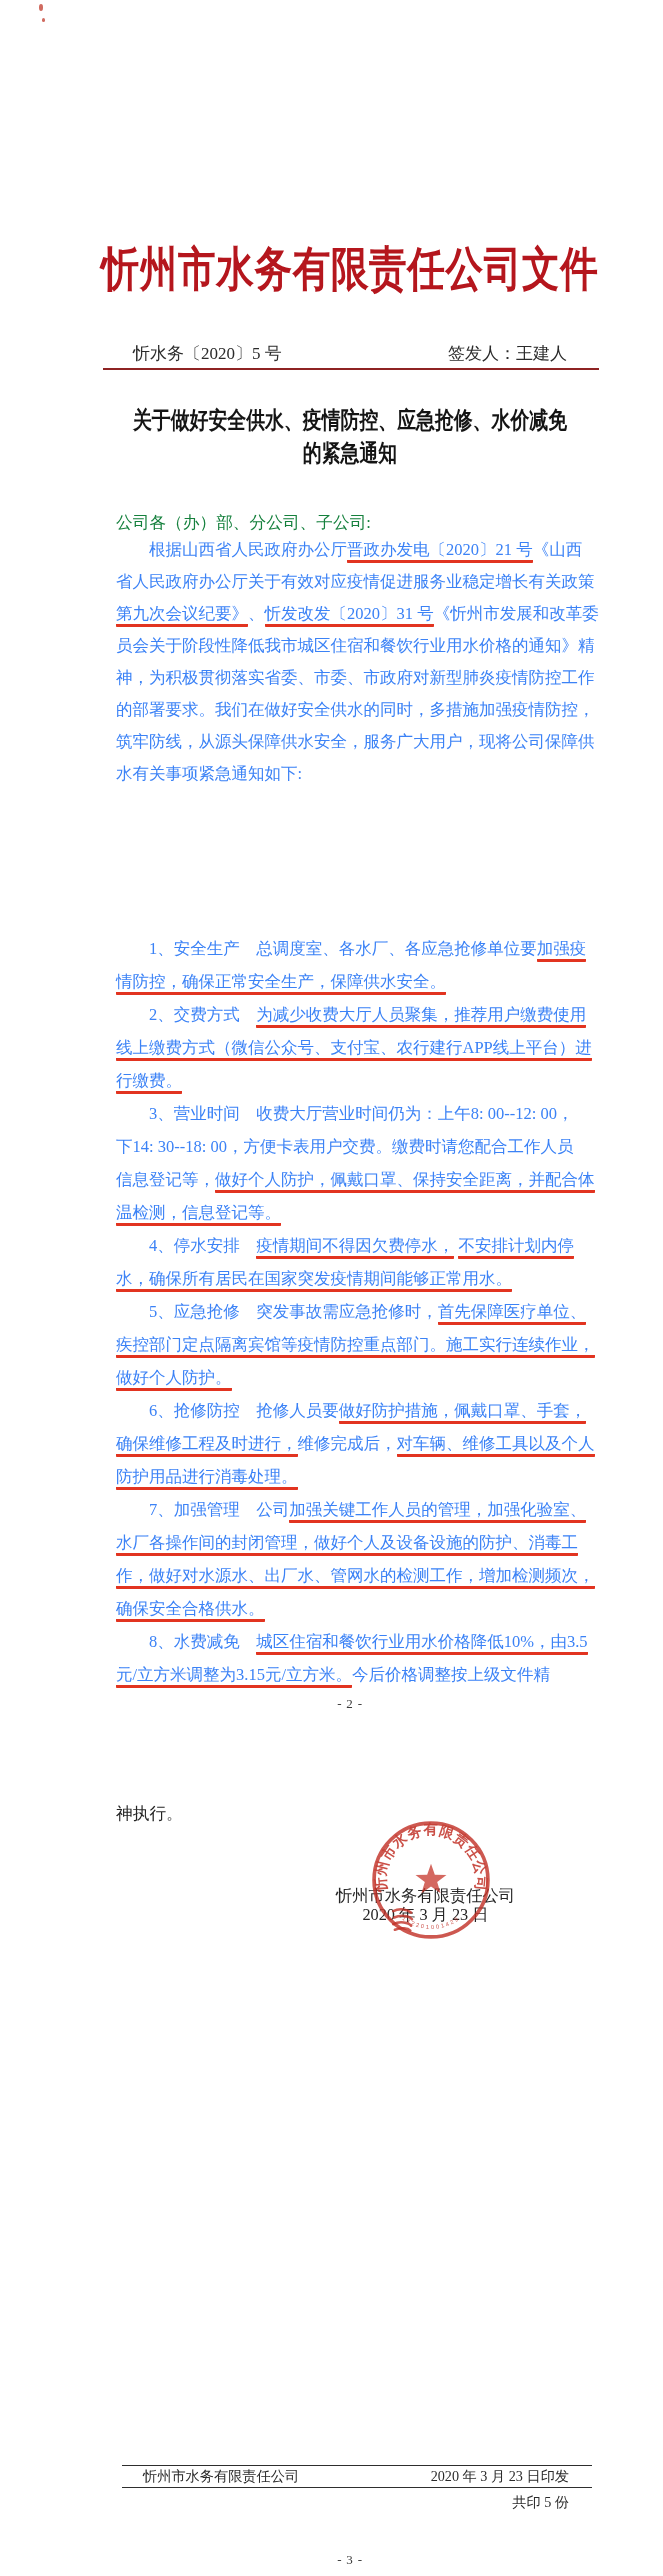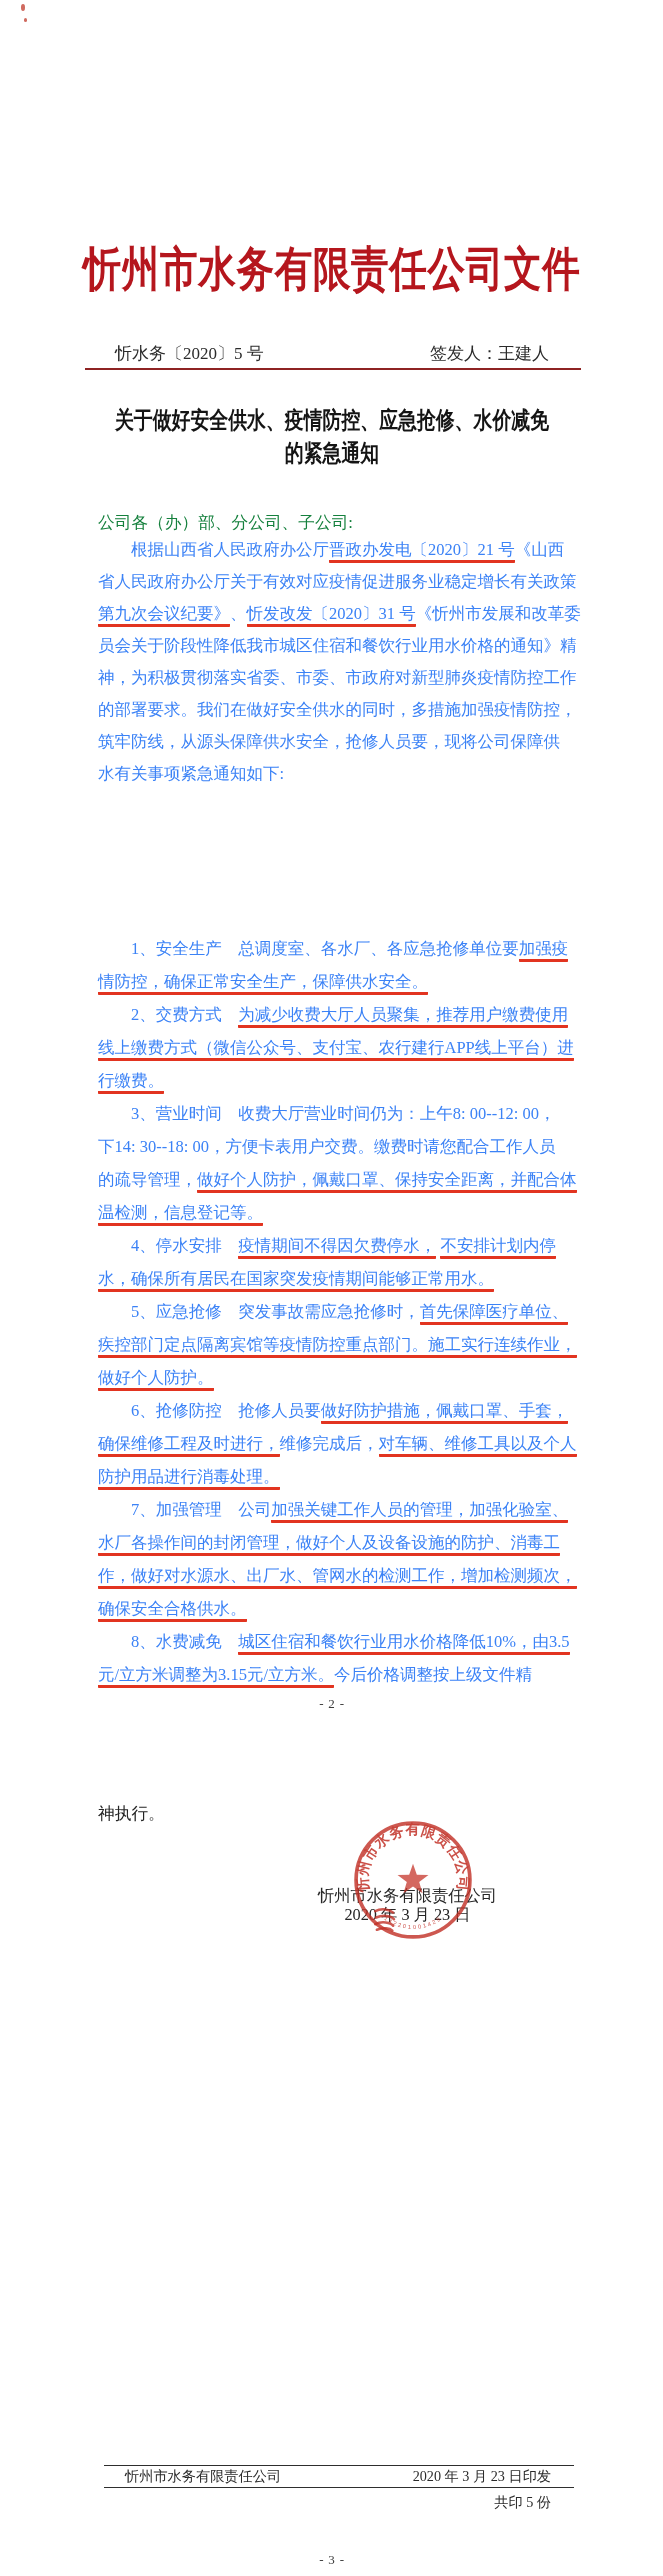--- a/index.html
+++ b/index.html
@@ -1,17 +1,17 @@
 <!DOCTYPE html>
 <html style="font-size:13px"><head>
 <meta charset="utf-8">
 <style>
   html,body{margin:0;padding:0;background:#ffffff;}
   .page{position:relative;width:629px;height:2576px;background:#fff;overflow:hidden;
-        font-family:"Liberation Serif","DejaVu Serif",serif;color:#222;}
+        font-family:"Liberation Serif","DejaVu Serif",serif;color:#222;margin-left:18px;}
   .speck{position:absolute;background:#c0392b;border-radius:50%;opacity:.75;}
   .speck.s1{left:21px;top:4.1px;width:4.1px;height:6.5px;}
   .speck.s2{left:23.6px;top:18px;width:3.3px;height:4.1px;}
   .masthead{position:absolute;top:239px;left:0;width:664px;margin:0;text-align:center;
         font-family:"Liberation Sans","DejaVu Sans",sans-serif;font-weight:bold;
         font-size:47px;line-height:60px;color:#b5161d;white-space:nowrap;
         transform:scaleX(.80);transform-origin:center;letter-spacing:0.8px;}
   .docnum-row{position:absolute;top:342px;left:115px;width:434px;display:flex;
         justify-content:space-between;font-size:17px;color:#2b2b2b;white-space:nowrap;}
   .red-rule{position:absolute;top:368px;left:85px;width:496px;height:2.4px;background:#8e2323;}
@@ -66,33 +66,33 @@
 
   <div class="salutation">公司各（办）部、分公司、子公司:</div>
 
   <div class="textblock intro" id="intro">
       <div class="line"><span>　　根据山西省人民政府办公厅</span><span class="rl">晋政办发电〔2020〕21 号</span><span>《山西</span></div>
       <div class="line"><span>省人民政府办公厅关于有效对应疫情促进服务业稳定增长有关政策</span></div>
       <div class="line"><span class="rl">第九次会议纪要》</span><span>、</span><span class="rl">忻发改发〔2020〕31 号</span><span>《忻州市发展和改革委</span></div>
       <div class="line"><span>员会关于阶段性降低我市城区住宿和餐饮行业用水价格的通知》精</span></div>
       <div class="line"><span>神，为积极贯彻落实省委、市委、市政府对新型肺炎疫情防控工作</span></div>
       <div class="line"><span>的部署要求。我们在做好安全供水的同时，多措施加强疫情防控，</span></div>
-      <div class="line"><span>筑牢防线，从源头保障供水安全，抢修人员要，现将公司保障供</span></div>
+      <div class="line"><span>筑牢防线，从源头保障供水安全，服务广大用户，现将公司保障供</span></div>
       <div class="line"><span>水有关事项紧急通知如下:</span></div>
     </div>
 
   <div class="textblock items" id="items">
       <div class="line"><span>　　1、安全生产　总调度室、各水厂、各应急抢修单位要</span><span class="rl">加强疫</span></div>
       <div class="line"><span class="rl">情防控，确保正常安全生产，保障供水安全。</span></div>
       <div class="line"><span>　　2、交费方式　</span><span class="rl">为减少收费大厅人员聚集，推荐用户缴费使用</span></div>
       <div class="line"><span class="rl">线上缴费方式（微信公众号、支付宝、农行建行APP线上平台）进</span></div>
       <div class="line"><span class="rl">行缴费。</span></div>
       <div class="line"><span>　　3、营业时间　收费大厅营业时间仍为：上午8: 00--12: 00，</span></div>
       <div class="line"><span>下14: 30--18: 00，方便卡表用户交费。缴费时请您配合工作人员</span></div>
-      <div class="line"><span>的疏导管理，</span><span class="rl">做好个人防护，佩戴口罩、保持安全距离，并配合体</span></div>
+      <div class="line"><span>信息登记等，</span><span class="rl">做好个人防护，佩戴口罩、保持安全距离，并配合体</span></div>
       <div class="line"><span class="rl">温检测，信息登记等。</span></div>
       <div class="line"><span>　　4、停水安排　</span><span class="rl">疫情期间不得因欠费停水，</span><span> </span><span class="rl">不安排计划内停</span></div>
       <div class="line"><span class="rl">水，确保所有居民在国家突发疫情期间能够正常用水。</span></div>
       <div class="line"><span>　　5、应急抢修　突发事故需应急抢修时，</span><span class="rl">首先保障医疗单位、</span></div>
       <div class="line"><span class="rl">疾控部门定点隔离宾馆等疫情防控重点部门。施工实行连续作业，</span></div>
       <div class="line"><span class="rl">做好个人防护。</span></div>
       <div class="line"><span>　　6、抢修防控　抢修人员要</span><span class="rl">做好防护措施，佩戴口罩、手套，</span></div>
       <div class="line"><span class="rl">确保维修工程及时进行，</span><span>维修完成后，</span><span class="rl">对车辆、维修工具以及个人</span></div>
       <div class="line"><span class="rl">防护用品进行消毒处理。</span></div>
       <div class="line"><span>　　7、加强管理　公司</span><span class="rl">加强关键工作人员的管理，加强化验室、</span></div>

